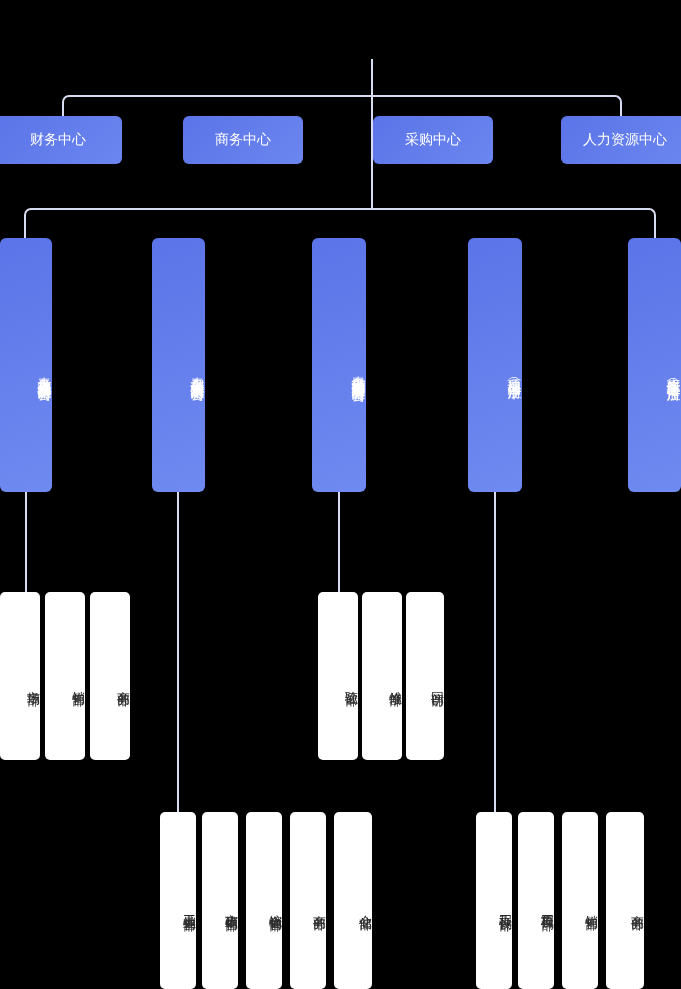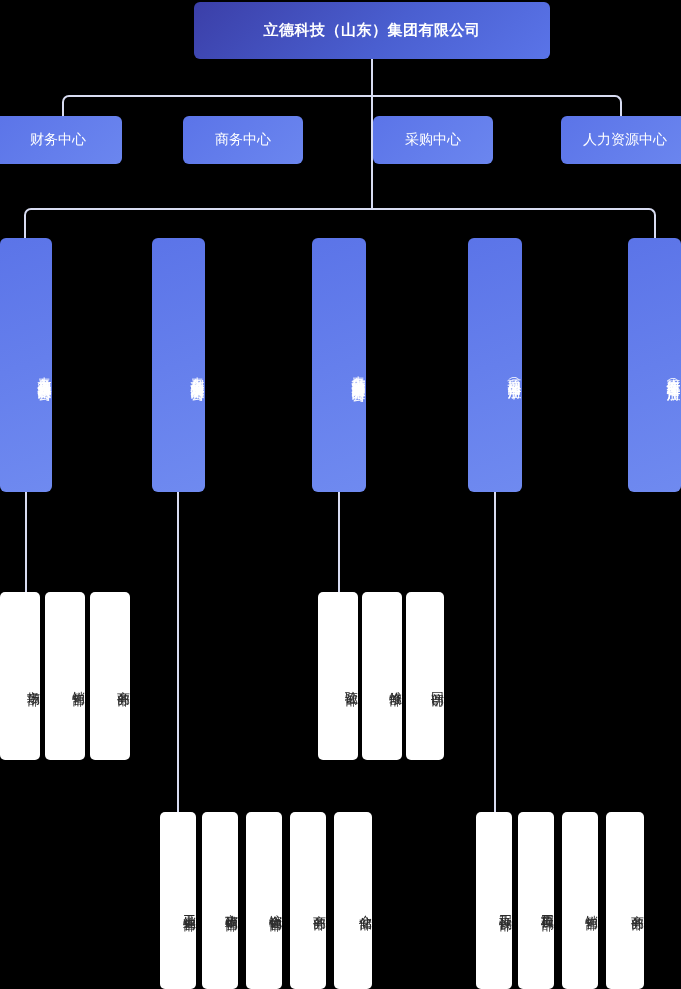--- a/index.html
+++ b/index.html
@@ -84,21 +84,20 @@
     line-height: 1.12;
     letter-spacing: 1px;
     border-radius: 5px;
   }
 </style>
 </head>
 <body>
 
 <div id="chart-root">
 
-  <div class="node node-root" style="left:194px; top:2px; width:356px; height:57px;">立德科技（山东）集团有限公司</div>
 
   <div class="conn conn-v" style="left:371px; top:59px; width:2px; height:151px;"></div>
 
   <div class="conn-bar" style="left:62px; top:95px; width:560px; height:23px;"></div>
 
   <div class="node node-center" style="left:-6px; top:116px; width:128px; height:48px;">财务中心</div>
   <div class="node node-center" style="left:373px; top:116px; width:120px; height:48px;">采购中心</div>
   <div class="node node-center" style="left:183px; top:116px; width:120px; height:48px;">商务中心</div>
   <div class="node node-center" style="left:561px; top:116px; width:128px; height:48px;">人力资源中心</div>
 

